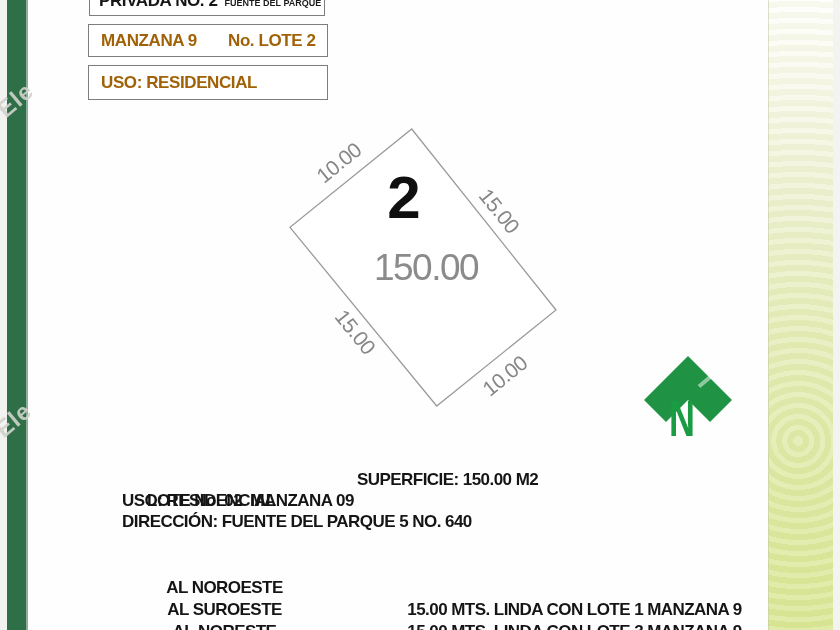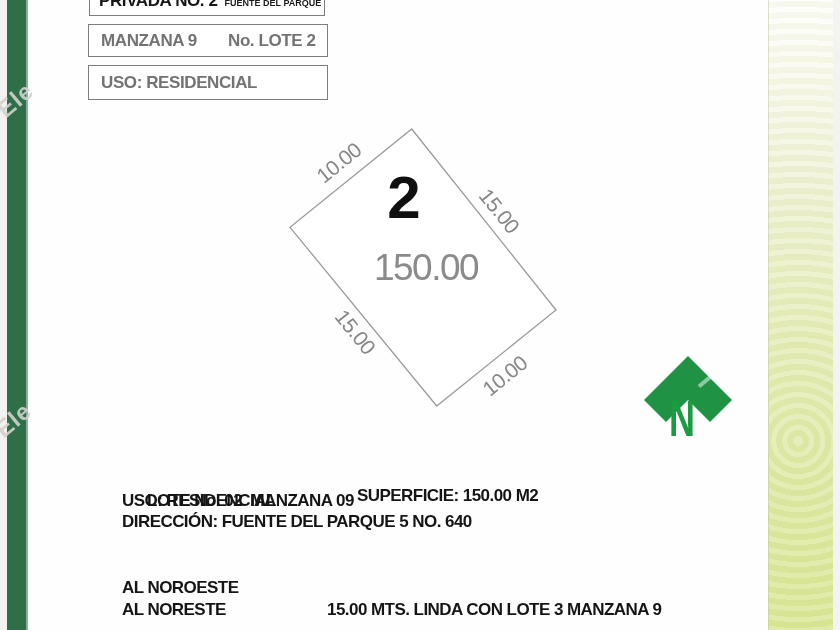--- a/index.html
+++ b/index.html
@@ -26,39 +26,39 @@
   .hbox{position:absolute;border:1px solid #7d7d7d;background:#fff;box-sizing:border-box;}
   .box1{left:89px;top:-24px;width:236px;height:40px;}
   .box1-row{position:absolute;left:9px;bottom:4px;display:flex;align-items:baseline;gap:7px;white-space:pre;}
   .box1-main{font-weight:bold;font-size:17px;letter-spacing:-0.4px;color:#161616;}
   .box1-sub{font-weight:bold;font-size:9px;letter-spacing:0;color:#1b1b1b;}
   .box2{left:88px;top:24px;width:240px;height:33px;}
   .box2 .t-left{position:absolute;left:12px;top:50%;transform:translateY(-50%);}
   .box2 .t-right{position:absolute;left:139px;top:50%;transform:translateY(-50%);}
   .box3{left:88px;top:65px;width:240px;height:35px;}
   .box3 .t-left{position:absolute;left:12px;top:50%;transform:translateY(-50%);}
-  .htext{font-weight:bold;font-size:17px;letter-spacing:-0.4px;color:#737373;white-space:pre;}
+  .htext{font-weight:bold;font-size:17px;letter-spacing:-0.4px;color:#a16207;white-space:pre;}
 
   
   .plot-svg{position:absolute;left:270px;top:112px;width:300px;height:310px;}
   .side-label{font-family:"Liberation Sans",sans-serif;font-size:21px;fill:#878787;letter-spacing:-0.5px;}
   .lot-number{font-family:"Liberation Sans",sans-serif;font-size:60px;font-weight:bold;fill:#101010;}
   .lot-area{font-family:"Liberation Sans",sans-serif;font-size:37px;fill:#8b8b8b;letter-spacing:-1.5px;}
 
   
   .north-svg{position:absolute;left:636px;top:352px;width:104px;height:92px;}
   .north-n{font-family:"Liberation Sans",sans-serif;font-size:50px;font-weight:bold;fill:#1a9c42;}
 
   
   .btext{font-weight:bold;font-size:17px;letter-spacing:-0.55px;color:#151515;white-space:pre;}
   .summary{position:absolute;left:122px;top:469px;width:645px;}
   .s-line{position:relative;height:21px;line-height:21px;}
-  .s-line .part2{position:absolute;left:235px;top:16px;}
+  .s-line .part2{position:absolute;left:235px;top:0;}
   .bounds{position:absolute;left:122px;top:577px;width:700px;}
-  .b-row{display:flex;height:22px;line-height:22px;}
+  .b-row{display:flex;height:22px;line-height:22px;text-align:center;}
   .b-dir{width:205px;flex:0 0 205px;}
   .b-desc{flex:1;}
 </style>
 </head>
 <body>
 
 <div class="page">
 
   <div class="gutter-left"></div>
   <div class="bar-green"></div>
@@ -105,18 +105,22 @@
     </div>
     <div class="s-line btext">USO: RESIDENCIAL</div>
     <div class="s-line btext">DIRECCIÓN: FUENTE DEL PARQUE 5 NO. 640</div>
   </div>
 
   <div class="bounds">
     <div class="b-row">
       <span class="b-dir btext">AL NOROESTE</span>
     </div>
     <div class="b-row">
+      <span class="b-dir btext">AL SUROESTE</span>
+      <span class="b-desc btext">15.00 MTS. LINDA CON LOTE 1 MANZANA 9</span>
+    </div>
+    <div class="b-row">
       <span class="b-dir btext">AL NORESTE</span>
       <span class="b-desc btext">15.00 MTS. LINDA CON LOTE 3 MANZANA 9</span>
     </div>
   </div>
 
 </div>
 
 </body></html>

